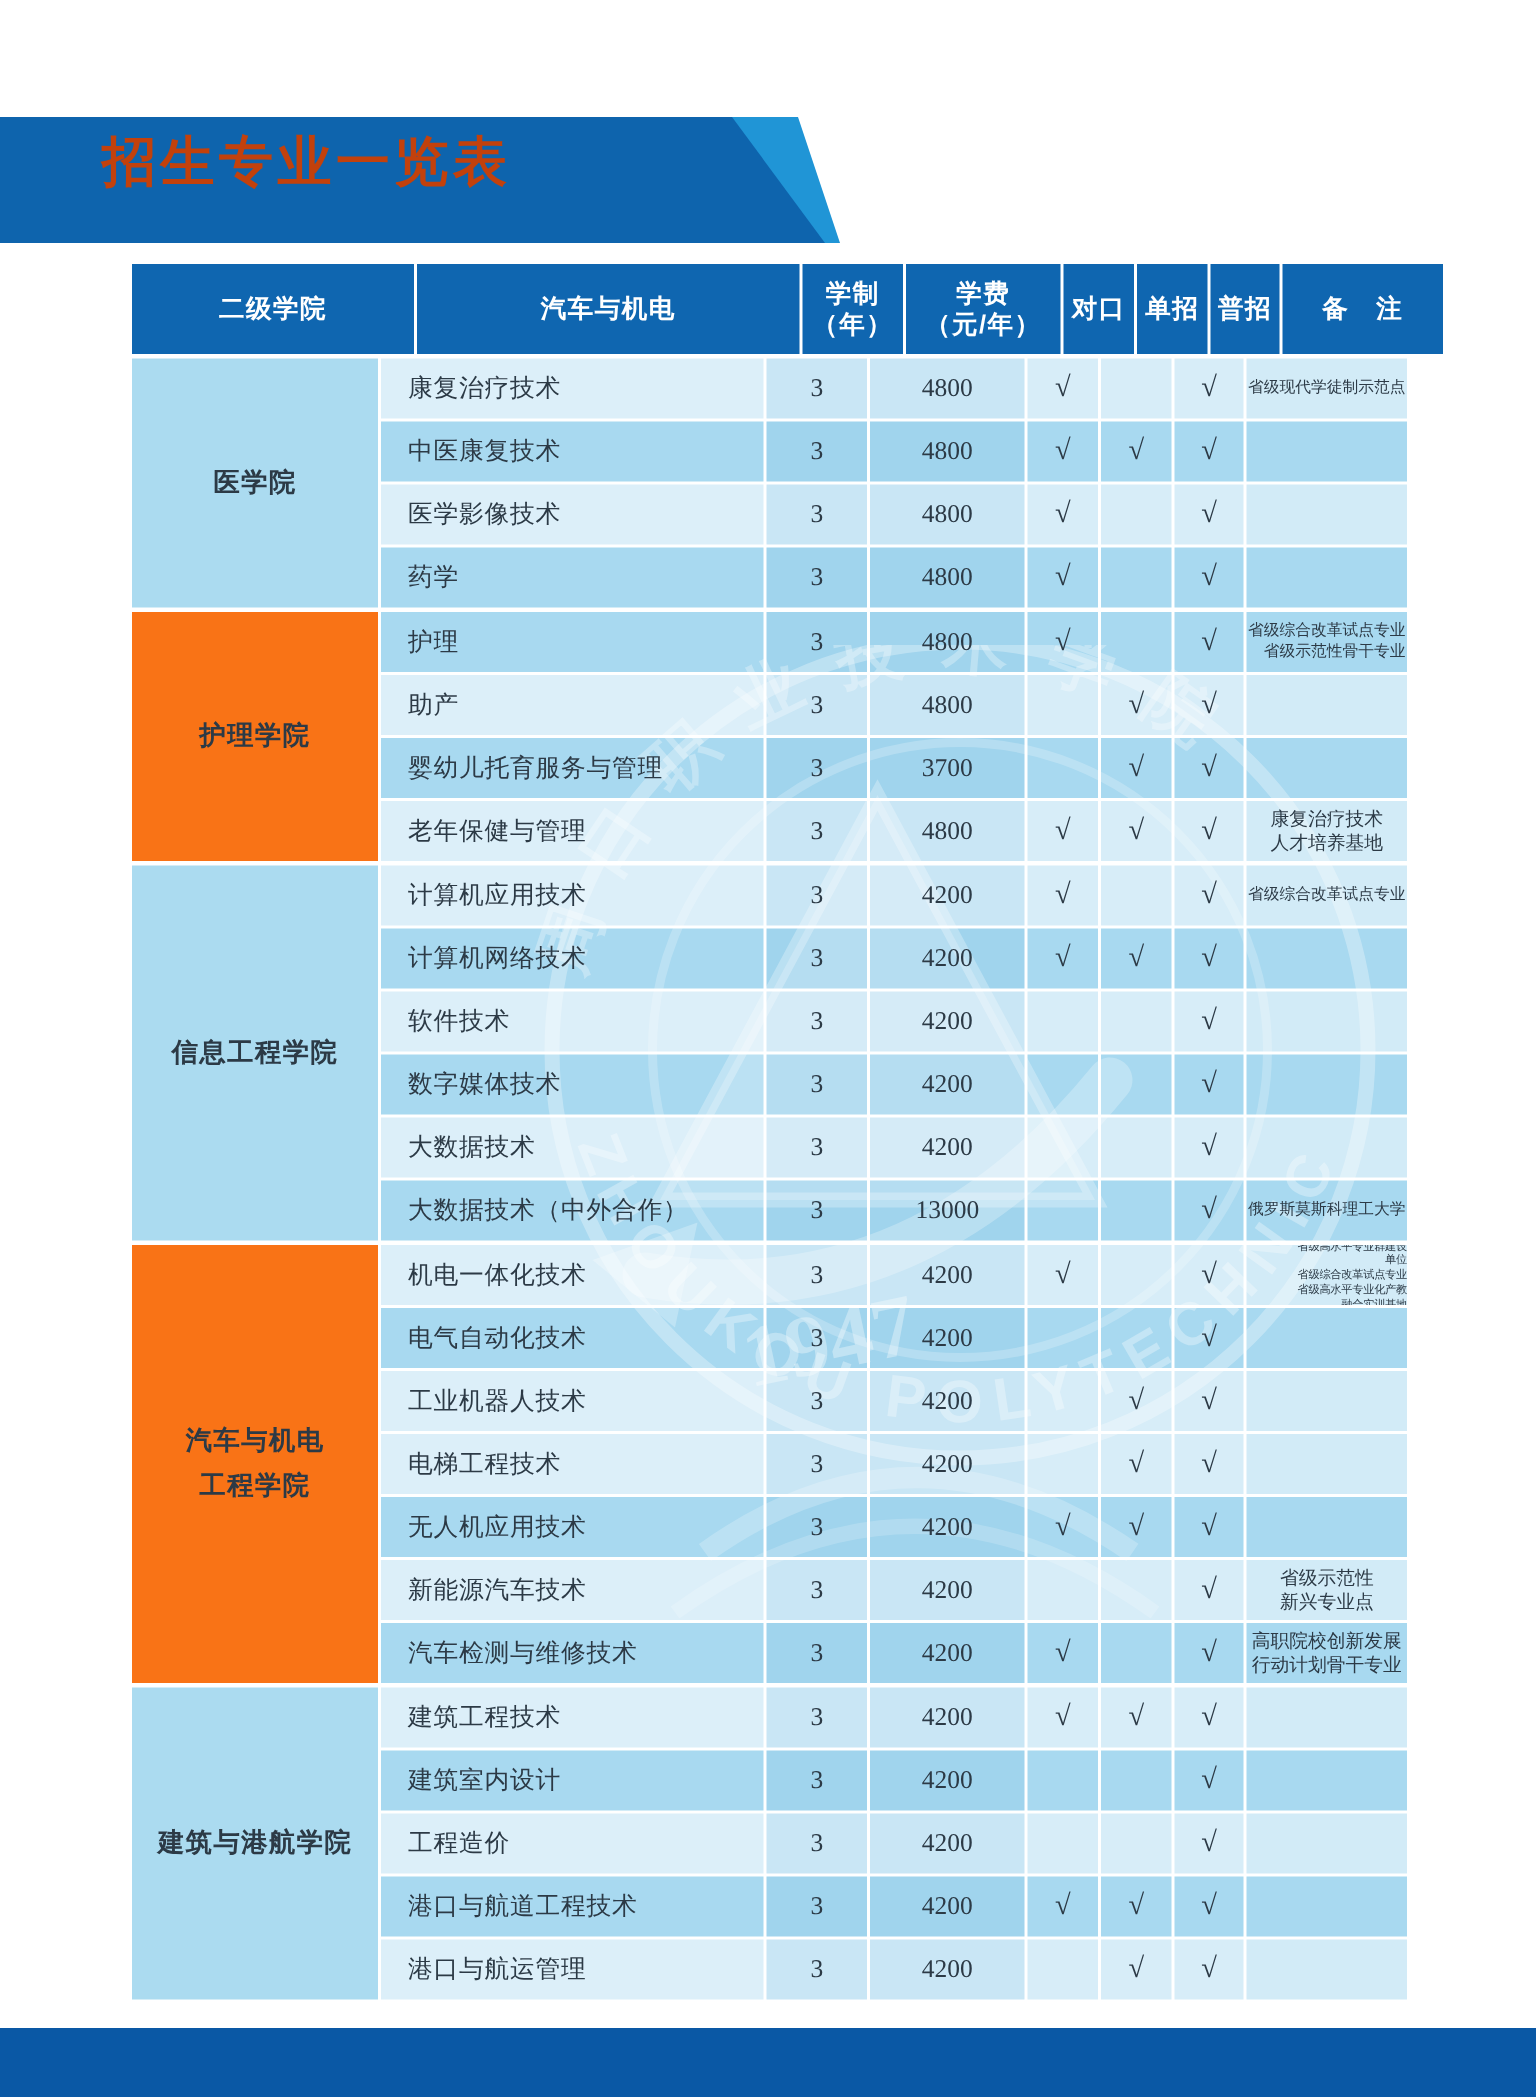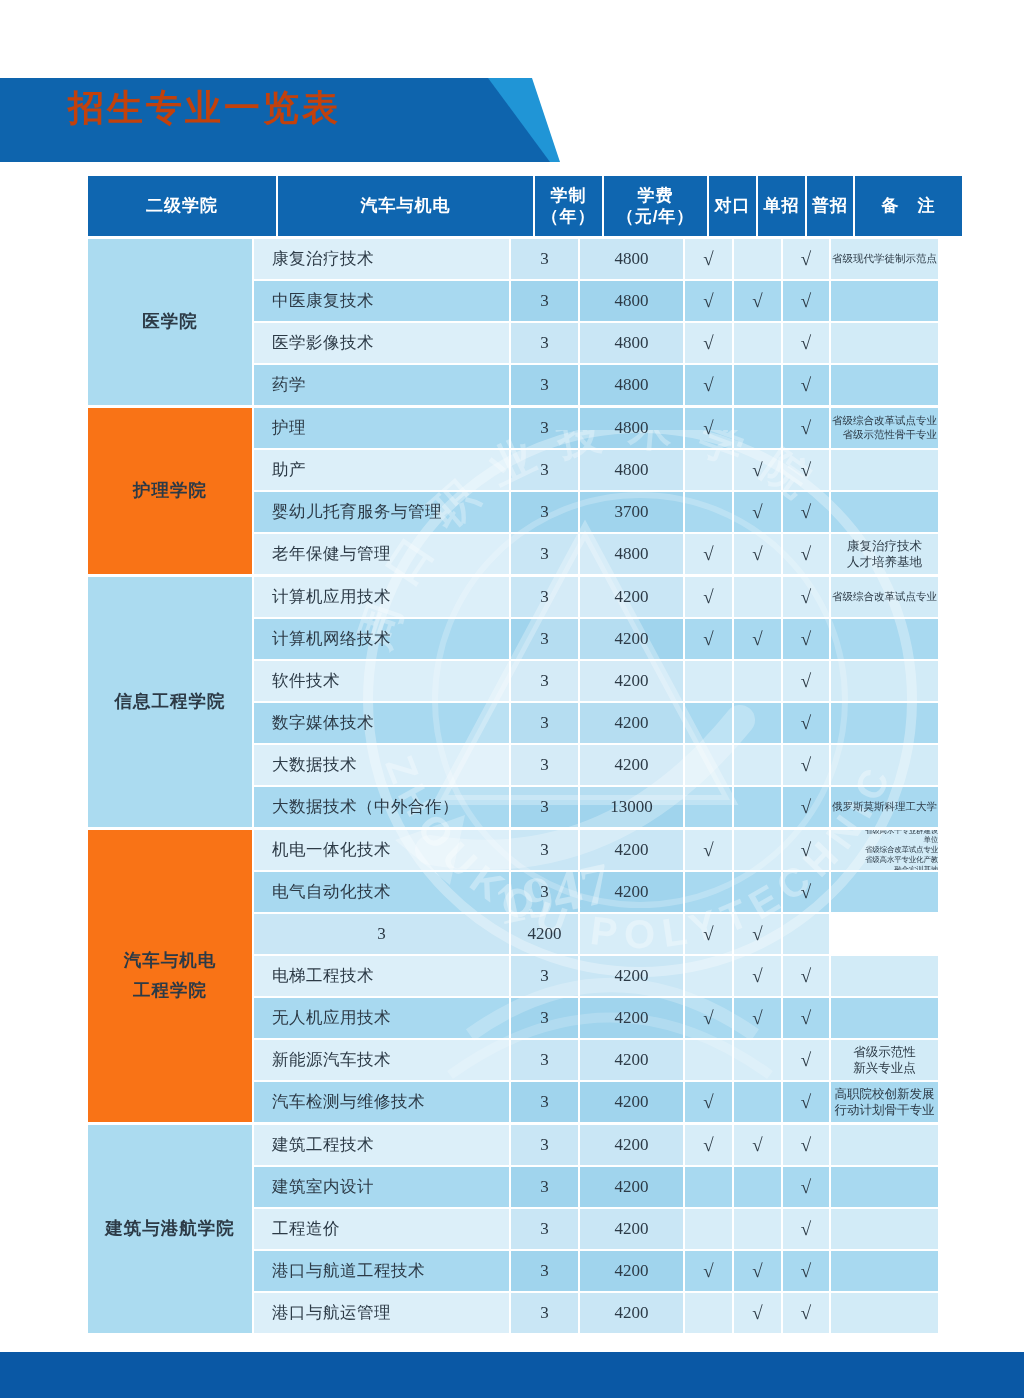--- a/index.html
+++ b/index.html
@@ -443,20 +443,23 @@
               </div>
               <div class="cell c-check">
                 <span class="t"></span>
               </div>
               <div class="cell c-check">
                 <span class="t">√</span>
               </div>
               <div class="cell c-remark"><span class="t"></span></div>
             </div>
             <div class="row r-light">
+              <div class="cell c-major">
+                <span class="t">工业机器人技术</span>
+              </div>
               <div class="cell c-num">
                 <span class="t">3</span>
               </div>
               <div class="cell c-num">
                 <span class="t">4200</span>
               </div>
               <div class="cell c-check">
                 <span class="t"></span>
               </div>
               <div class="cell c-check">

